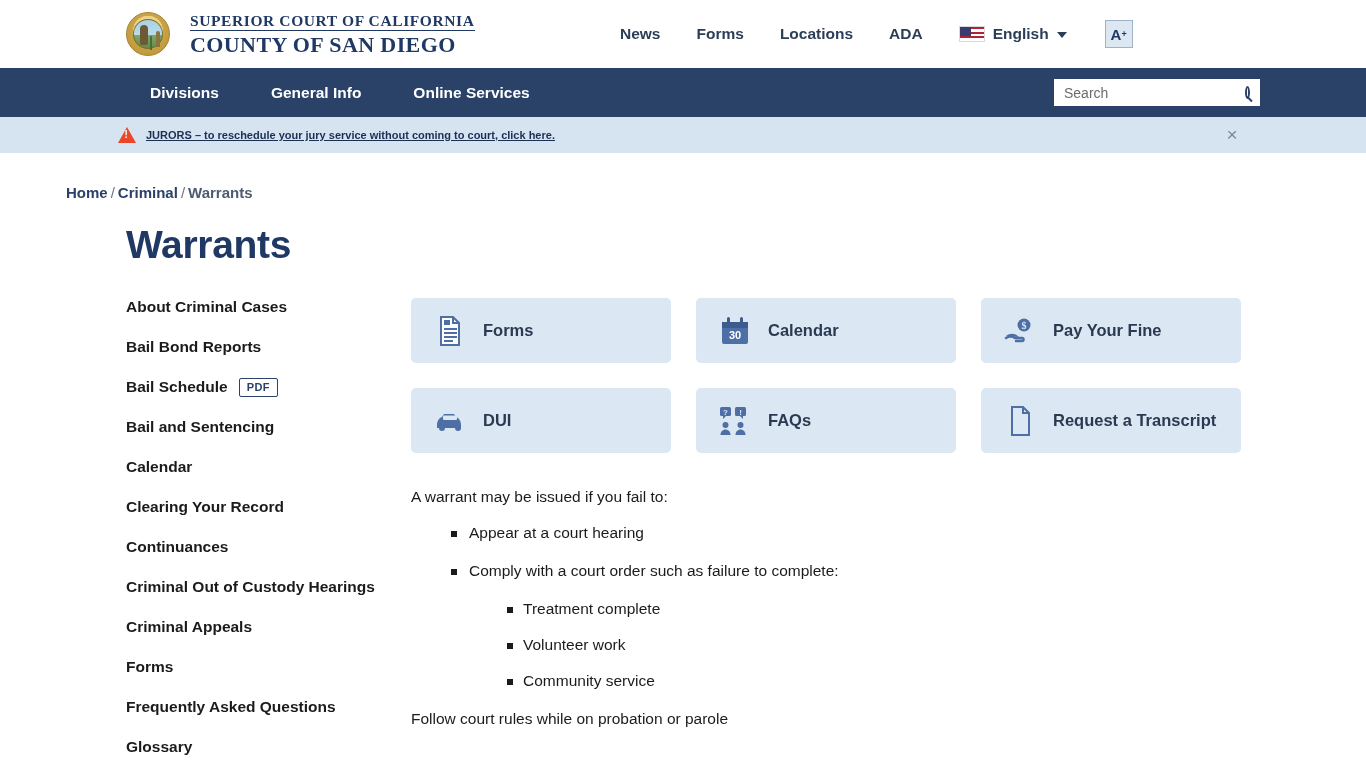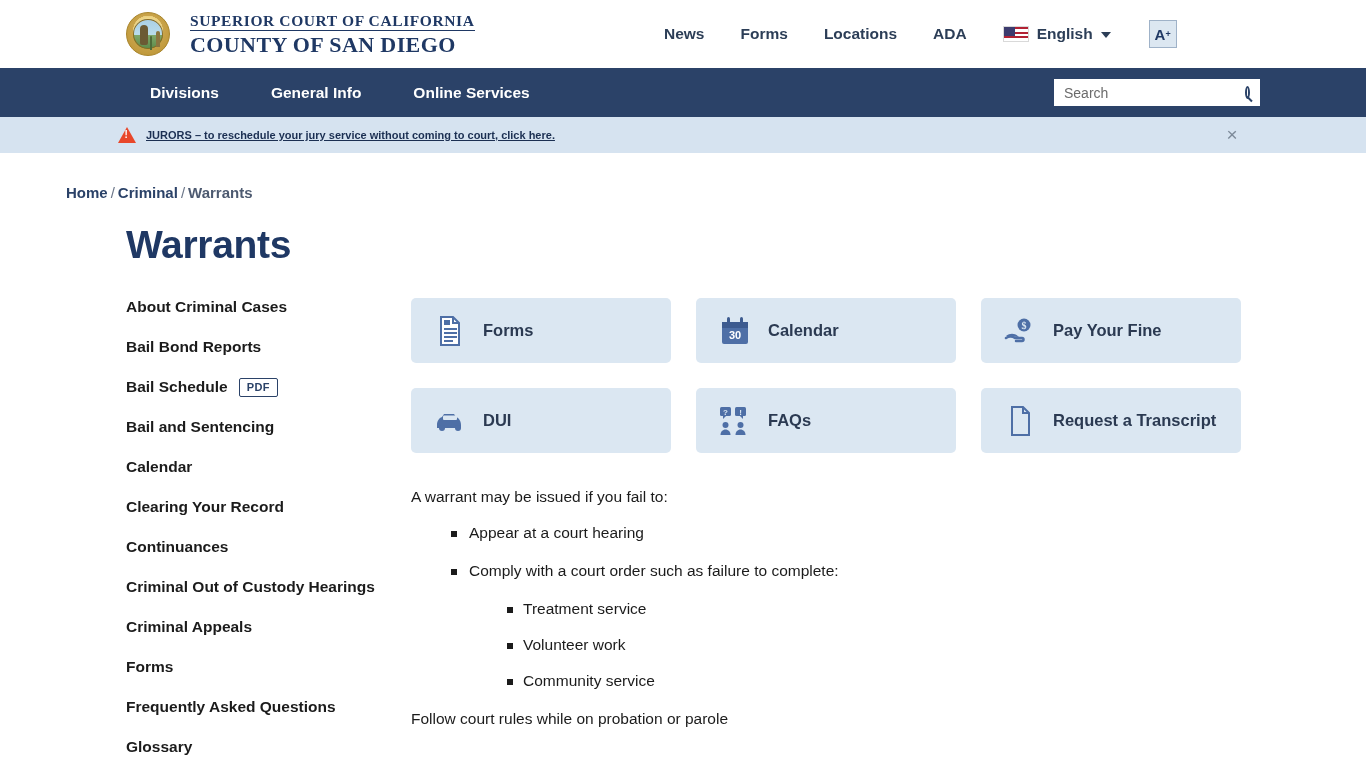--- a/index.html
+++ b/index.html
@@ -64,21 +64,21 @@
     font-family: "Liberation Serif", serif;
     font-weight: 700;
     font-size: 22px;
     letter-spacing: 0.4px;
     color: #1f3864;
     margin-top: 3px;
   }
 
   .topnav {
     position: absolute;
-    left: 664px; top: 0; height: 68px;
+    left: 620px; top: 0; height: 68px;
     display: flex; align-items: center;
     gap: 0;
   }
   .topnav a {
     color: #2c3e57;
     font-size: 15.5px;
     font-weight: 700;
     text-decoration: none;
     padding: 0 36px 0 0;
     white-space: nowrap;
@@ -493,21 +493,21 @@
 
     <div class="body-copy">
       <p>A warrant may be issued if you fail to:</p>
       <ul class="lvl1">
         <li>
           <span>Appear at a court hearing</span>
         </li>
         <li>
           <span>Comply with a court order such as failure to complete:</span>
           <ul class="lvl2">
-            <li>Treatment service</li>
+            <li>Treatment complete</li>
             <li>Volunteer work</li>
             <li>Community service</li>
           </ul>
         </li>
       </ul>
       <div class="tail">Follow court rules while on probation or parole</div>
     </div>
 
   </div>
 </div>

